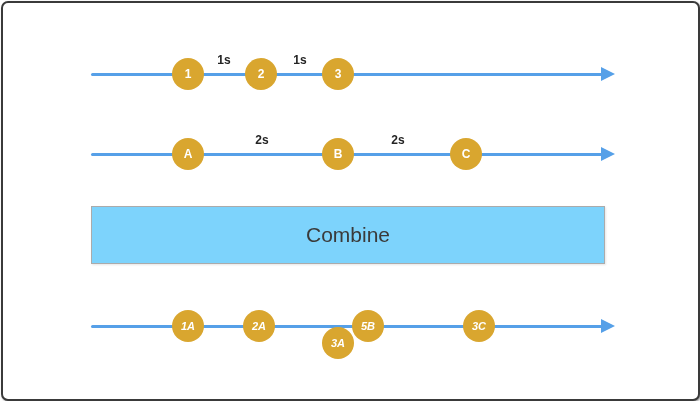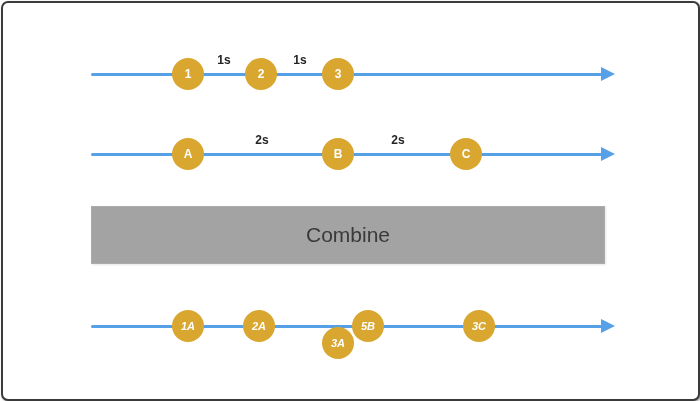--- a/index.html
+++ b/index.html
@@ -56,21 +56,21 @@
     color: var(--duration-text-color, #242424);
     white-space: nowrap;
   }
   .combine-box {
     position: absolute;
     left: 88px;
     top: 203px;
     width: 514px;
     height: 58px;
     box-sizing: border-box;
-    background: #a3a3a3;
+    background: #7dd3fc;
     border: 1px solid var(--box-border-color, #ababab);
     box-shadow: 1px 1px 2px rgba(0,0,0,0.10);
     display: flex;
     align-items: center;
     justify-content: center;
   }
   .combine-text {
     font-size: 21px;
     color: var(--combine-text-color, #3a3a3a);
   }

